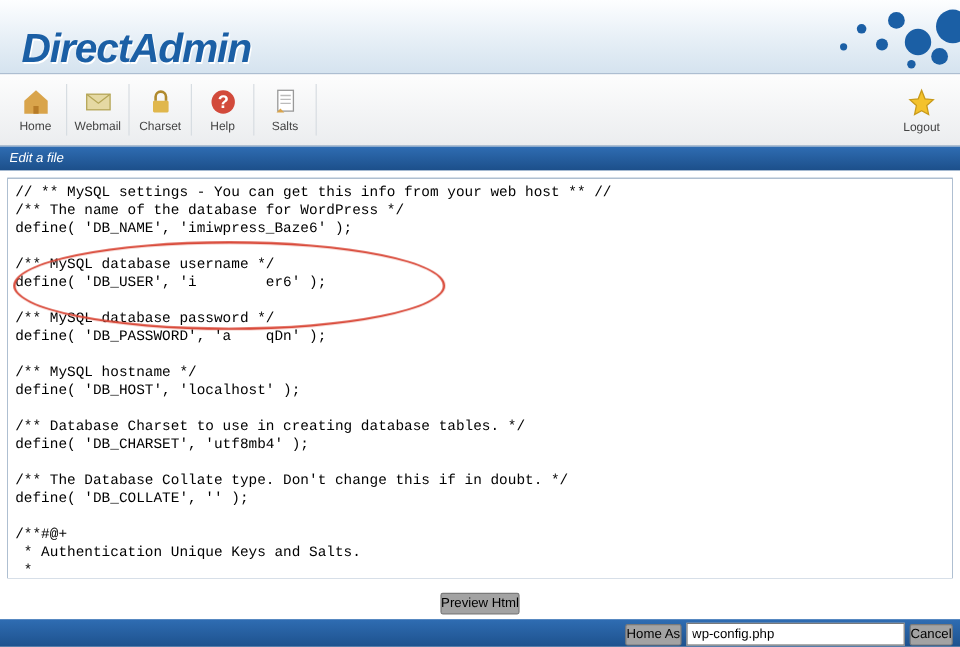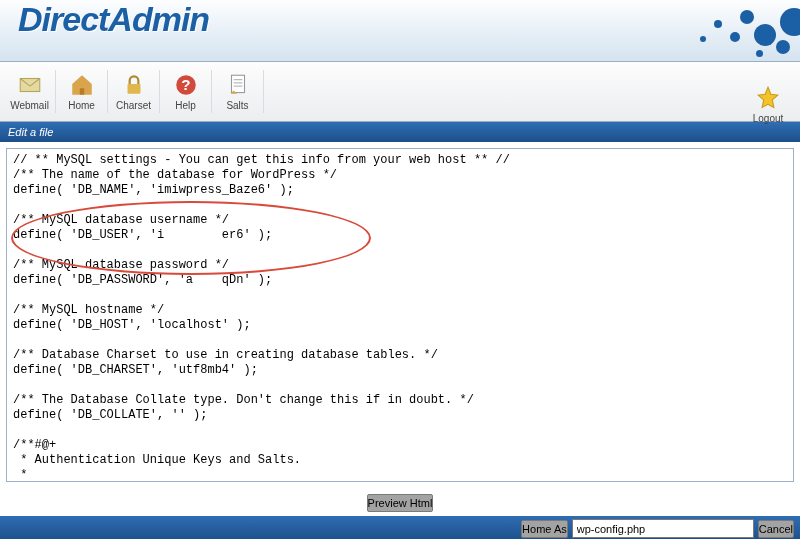--- a/index.html
+++ b/index.html
@@ -10,21 +10,21 @@
     width: 800px;
     height: 539px;
     overflow: hidden;
   }
   .header {
     height: 62px;
     background: linear-gradient(to bottom, #fdfeff 0%, #e8f0f7 50%, #d5e3ef 100%);
     border-bottom: 1px solid #9bb0c6;
     position: relative;
     display: flex;
-    align-items: flex-start;
+    align-items: flex-end;
   }
   .logo {
     font-family: Arial, sans-serif;
     font-weight: bold;
     font-style: italic;
     font-size: 34px;
     color: #1b5fa5;
     margin-left: 18px;
     letter-spacing: -1px;
     text-shadow: 1px 1px 0 #fff;
@@ -60,21 +60,21 @@
   .toolbar-item:last-of-type { border-right: none; }
   .toolbar-item .icon {
     display: block;
     margin: 0 auto 2px auto;
     width: 28px;
     height: 26px;
   }
   .toolbar-right {
     position: absolute;
     right: 6px;
-    top: 12px;
+    top: 0;
     height: 60px;
     display: flex;
     align-items: center;
   }
   .titlebar {
     background: linear-gradient(to bottom, #2f6db3, #1c4f8a);
     color: #fff;
     font-size: 11px;
     padding: 4px 8px;
     font-style: italic;
@@ -155,34 +155,34 @@
     <span style="width:8px;height:8px;left:14px;top:18px;"></span>
     <span style="width:7px;height:7px;left:56px;top:48px;"></span>
     <span style="width:6px;height:6px;left:0px;top:34px;"></span>
   </div>
 </div>
 
 <div class="toolbar">
   <div class="toolbar-item">
     <span class="icon">
       <svg viewBox="0 0 24 24" width="28" height="26">
+          <path fill="#d9a44b" d="M3 11l9-8 9 8v10H3z"></path>
+          <path fill="#b77c28" d="M10 21v-6h4v6z"></path>
+        </svg>
+    </span>
+    <span>Home</span>
+  </div>
+  <div class="toolbar-item">
+    <span class="icon">
+      <svg viewBox="0 0 24 24" width="28" height="26">
           <rect x="3" y="6" width="18" height="12" fill="#e5d9a3" stroke="#b5a657"></rect>
           <path d="M3 6l9 7 9-7" fill="none" stroke="#b5a657"></path>
         </svg>
     </span>
     <span>Webmail</span>
-  </div>
-  <div class="toolbar-item">
-    <span class="icon">
-      <svg viewBox="0 0 24 24" width="28" height="26">
-          <path fill="#d9a44b" d="M3 11l9-8 9 8v10H3z"></path>
-          <path fill="#b77c28" d="M10 21v-6h4v6z"></path>
-        </svg>
-    </span>
-    <span>Home</span>
   </div>
   <div class="toolbar-item">
     <span class="icon">
       <svg viewBox="0 0 24 24" width="28" height="26">
           <rect x="6" y="11" width="12" height="9" rx="1" fill="#e0b74c"></rect>
           <path d="M8 11V8a4 4 0 018 0v3" fill="none" stroke="#b08a2e" stroke-width="2"></path>
         </svg>
     </span>
     <span>Charset</span>
   </div>

